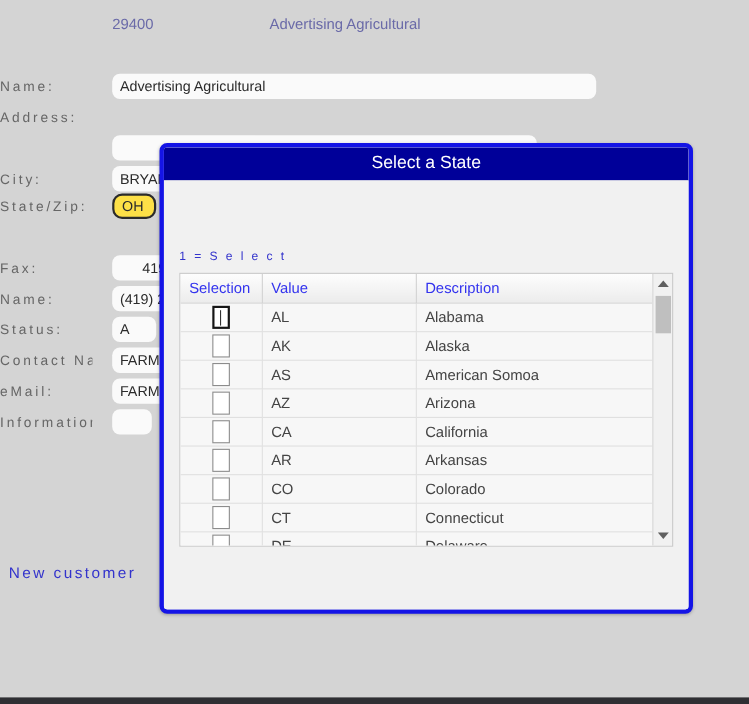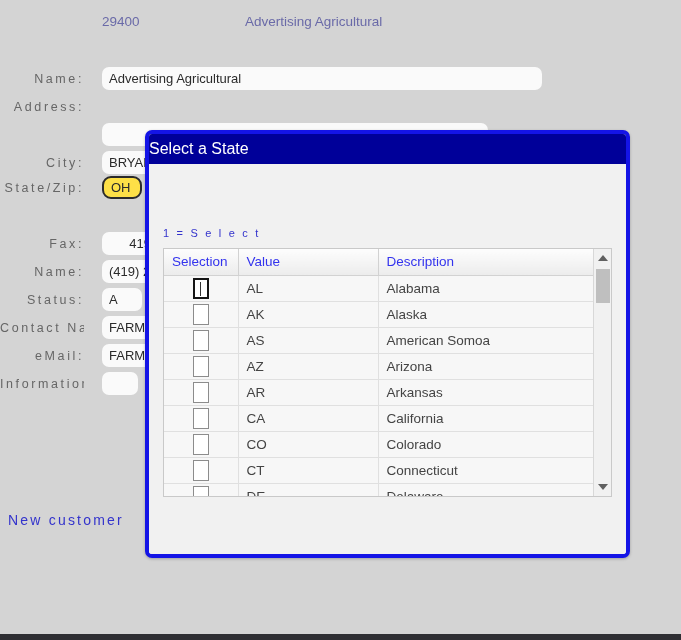--- a/index.html
+++ b/index.html
@@ -37,21 +37,21 @@
   .field-row {
     position: absolute;
     left: 0;
     width: 560px;
     height: 24px;
   }
   .field-label {
     position: absolute;
     right: 0; top: 0;
     width: 84px;
-    text-align: right;
+    text-align: left;
     color: #666;
     font-size: 12.5px;
     letter-spacing: 2.6px;
     line-height: 24px;
     white-space: nowrap;
   }
   .label-holder {
     position: absolute;
     left: -8px; top: 0;
     width: 92px;
@@ -107,20 +107,21 @@
     border-radius: 7px;
     background: #f1f1f1;
     overflow: hidden;
     box-shadow: 0 1px 3px rgba(0,0,0,0.25);
   }
   #dialog-titlebar {
     height: 30px;
     background: #000099;
     color: #ffffff;
     font-size: 16px;
+    text-align: center;
     line-height: 30px;
     font-weight: normal;
   }
   #dialog-body {
     position: relative;
     height: 390px;
     background: #f1f1f1;
     padding: 0 14px;
   }
   #select-hint {
@@ -349,27 +350,27 @@
                 <td>AS</td>
                 <td>American Somoa</td>
               </tr>
               <tr>
                 <td class="sel-cell"><span class="sel-box"></span></td>
                 <td>AZ</td>
                 <td>Arizona</td>
               </tr>
               <tr>
                 <td class="sel-cell"><span class="sel-box"></span></td>
+                <td>CA</td>
+                <td>California</td>
+              </tr>
+              <tr>
+                <td class="sel-cell"><span class="sel-box"></span></td>
                 <td>AR</td>
                 <td>Arkansas</td>
-              </tr>
-              <tr>
-                <td class="sel-cell"><span class="sel-box"></span></td>
-                <td>CA</td>
-                <td>California</td>
               </tr>
               <tr>
                 <td class="sel-cell"><span class="sel-box"></span></td>
                 <td>CO</td>
                 <td>Colorado</td>
               </tr>
               <tr>
                 <td class="sel-cell"><span class="sel-box"></span></td>
                 <td>CT</td>
                 <td>Connecticut</td>

